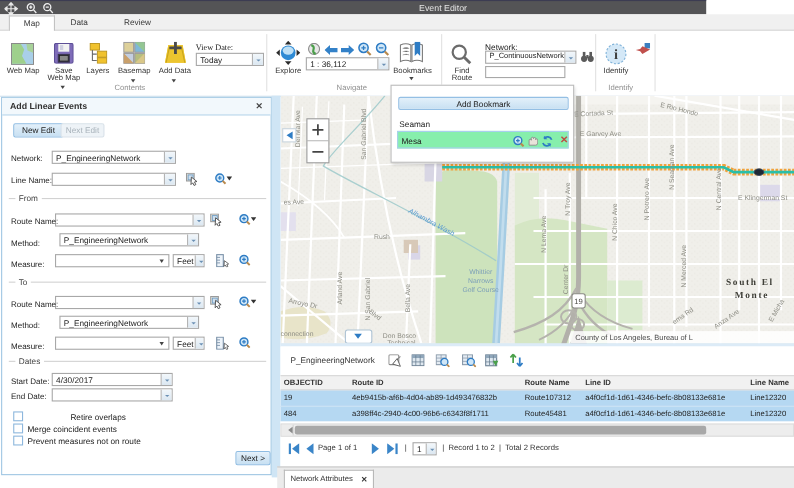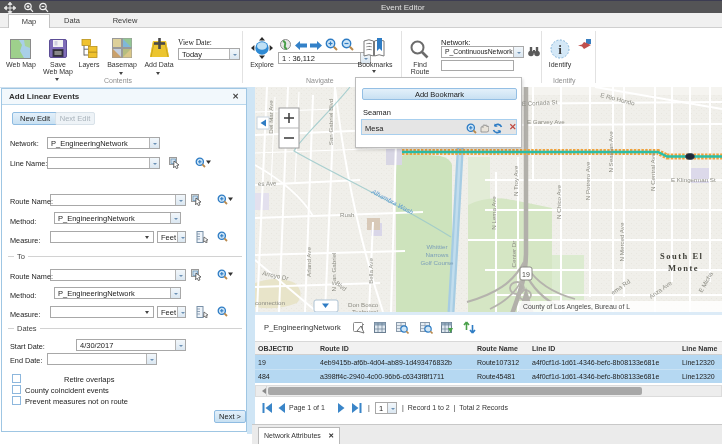--- a/index.html
+++ b/index.html
@@ -1,19 +1,19 @@
 <!DOCTYPE html>
 <html><head><meta charset="utf-8"><style>
 *{margin:0;padding:0;box-sizing:border-box;}
 html,body{width:722px;height:444px;overflow:hidden;}
 body{font-family:"Liberation Sans",sans-serif;background:#fff;}
 #app{position:relative;width:722px;height:444px;overflow:hidden;background:#fff;}
 .abs{position:absolute;}
 
-#titlebar{left:0;top:0;width:722px;height:13px;background:#545456;border-top:1px solid #3c3c52;}
+#titlebar{left:0;top:0;width:642px;height:13px;background:#545456;border-top:1px solid #3c3c52;}
 #titlebar .ttl{position:absolute;left:381px;top:2px;color:#e3e3e3;font-size:8px;}
 
 #tabrow{left:0;top:13px;width:722px;height:15px;background:#f0f0f0;border-bottom:1px solid #cfcfcf;}
 .tab{position:absolute;top:1px;height:14px;font-size:7.5px;color:#3a3a3a;text-align:center;line-height:14px;}
 .tab.active{background:#fff;border:1px solid #c2c2c2;border-bottom:none;height:15px;}
 
 #ribbon{left:0;top:28px;width:722px;height:59px;background:#fff;}
 .vsep{position:absolute;top:3px;width:1px;height:52px;background:#e2e2e2;}
 .glabel{position:absolute;top:49px;font-size:7px;color:#8f8f8f;}
 .ilabel{position:absolute;font-size:7px;color:#333;text-align:center;line-height:7px;}
@@ -191,21 +191,21 @@
 <circle cx="5.5" cy="5.5" r="4.2" fill="#cfe6f7" stroke="#2e7cc4" stroke-width="1.4"></circle>
 <line x1="3.5" y1="5.5" x2="7.5" y2="5.5" stroke="#2e7cc4" stroke-width="1.2"></line>
         <line x1="5.5" y1="3.5" x2="5.5" y2="7.5" stroke="#2e7cc4" stroke-width="1.2"></line>
 <line x1="8.8" y1="8.8" x2="12" y2="12" stroke="#b98a4e" stroke-width="2"></line>
 </svg>
 <svg class="abs" style="left:341px;top:10px" width="13" height="13" viewBox="0 0 13 13">
 <circle cx="5.5" cy="5.5" r="4.2" fill="#cfe6f7" stroke="#2e7cc4" stroke-width="1.4"></circle>
 <line x1="3.5" y1="5.5" x2="7.5" y2="5.5" stroke="#2e7cc4" stroke-width="1.2"></line>
 <line x1="8.8" y1="8.8" x2="12" y2="12" stroke="#b98a4e" stroke-width="2"></line>
 </svg>
-<div class="combo" style="left:278px;top:24px;width:93px;height:12px;">
+<div class="combo" style="left:278px;top:24px;width:76px;height:12px;">
         <span class="tx">1 : 36,112</span>
         <span class="dd"></span>
       </div>
 <svg class="abs" style="left:363px;top:10px" width="23" height="21" viewBox="0 0 23 21">
 <path d="M1 3 q5 -2.5 9.5 0 v15 q-4.5 -2.5 -9.5 0z" fill="#fff" stroke="#7a7a7a"></path>
 <path d="M21 3 q-5 -2.5 -9.5 0 v15 q4.5 -2.5 9.5 0z" fill="#fff" stroke="#7a7a7a"></path>
 <g stroke="#b5b5b5" stroke-width="0.7">
           <path d="M3 6 q3.5 -1.5 6 0 M3 9 q3.5 -1.5 6 0 M3 12 q3.5 -1.5 6 0"></path>
         </g>
 <path d="M14 0 h5 v13 l-2.5 -2.5 -2.5 2.5z" fill="#2e7cc4"></path>
@@ -409,20 +409,24 @@
 <div class="flabel" style="left:8px;top:70px;">Line Name:</div>
 <div class="combo" style="left:45px;top:68px;width:113px;height:12px;">
         <span class="dd"></span>
       </div>
 <svg class="abs" style="left:167px;top:68px" width="11" height="12" viewBox="0 0 11 12">
         <use href="#selic"></use>
       </svg>
 <svg class="abs" style="left:193px;top:68px" width="16" height="11" viewBox="0 0 16 11">
         <use href="#mgdic"></use>
       </svg>
+<div class="fsep" style="top:87px;">
+        <span class="ln"></span>
+        <span class="tt" style="background:#fff;">From</span>
+      </div>
 <div class="flabel" style="left:8px;top:108px;">Route Name:</div>
 <div class="combo" style="left:48px;top:105px;width:136px;height:12px;">
         <span class="dd"></span>
       </div>
 <svg class="abs" style="left:189px;top:105px" width="11" height="12" viewBox="0 0 11 12">
         <use href="#selic"></use>
       </svg>
 <svg class="abs" style="left:215px;top:105px" width="16" height="11" viewBox="0 0 16 11">
         <use href="#mgdic"></use>
       </svg>
@@ -476,41 +480,41 @@
         <use href="#rulic"></use>
       </svg>
 <svg class="abs" style="left:215px;top:217px" width="11" height="11" viewBox="0 0 11 11">
         <use href="#mgic"></use>
       </svg>
 <div class="fsep" style="top:235px;">
         <span class="ln"></span>
         <span class="tt">Dates</span>
       </div>
 <div class="flabel" style="left:8px;top:253px;">Start Date:</div>
-<div class="combo" style="left:45px;top:250px;width:110px;height:12px;margin-left:29px;">
+<div class="combo" style="left:45px;top:250px;width:110px;height:12px;">
         <span class="tx">4/30/2017</span>
         <span class="dd"></span>
       </div>
 <div class="flabel" style="left:8px;top:267px;">End Date:</div>
 <div class="combo" style="left:45px;top:264px;width:110px;height:12px;">
         <span class="dd"></span>
       </div>
 <div class="cb" style="left:10px;top:285px;"></div>
       <div class="cblab" style="left:23px;top:286px;padding-left:39px;">Retire overlaps</div>
 <div class="cb" style="left:10px;top:296px;"></div>
-      <div class="cblab" style="left:23px;top:297px;">County coincident events</div>
+      <div class="cblab" style="left:23px;top:297px;">Merge coincident events</div>
 <div class="cb" style="left:10px;top:307px;"></div>
       <div class="cblab" style="left:23px;top:308px;">Prevent measures not on route</div>
 <div class="btn" style="left:212px;top:321px;width:32px;height:13px;line-height:12px;">Next &gt;</div>
 </div>
 
 <div class="abs" id="bkpanel">
 <div class="btn" style="left:6px;top:10px;width:155px;height:12px;line-height:11px;border-color:#94bfe4;">Add Bookmark</div>
 <div style="position:absolute;left:7px;top:30px;font-size:7.5px;color:#222;">Seaman</div>
-<div style="position:absolute;left:5px;top:41px;width:156px;height:16px;background:#e5e5e5;border:1px solid #a8cfee;">
+<div style="position:absolute;left:5px;top:41px;width:156px;height:16px;background:#86efac;border:1px solid #a8cfee;">
 <span style="position:absolute;left:3px;top:4px;font-size:7.5px;color:#222;">Mesa</span>
 <svg style="position:absolute;left:104px;top:3px" width="11" height="11" viewBox="0 0 11 11">
           <use href="#mgic"></use>
         </svg>
 <svg style="position:absolute;left:117px;top:3px" width="10" height="10" viewBox="0 0 10 10">
           <path d="M2 9 V5 q0-1.5 1-1.5 t1 1 V3 q0-1.2 1-1.2 t1 1 V3 q0-1 1-1 t1 1 v1 q0-.8 .9-.8 .9 0 .9 1 V7 q0 2-2 2z" fill="#e8e3da" stroke="#8a8a8a" stroke-width="0.8"></path>
         </svg>
 <svg style="position:absolute;left:130px;top:3px" width="11" height="11" viewBox="0 0 11 11">
           <g fill="none" stroke="#2e7cc4" stroke-width="1.6">
             <path d="M9.5 4 A4 4 0 0 0 2.5 3"></path>

